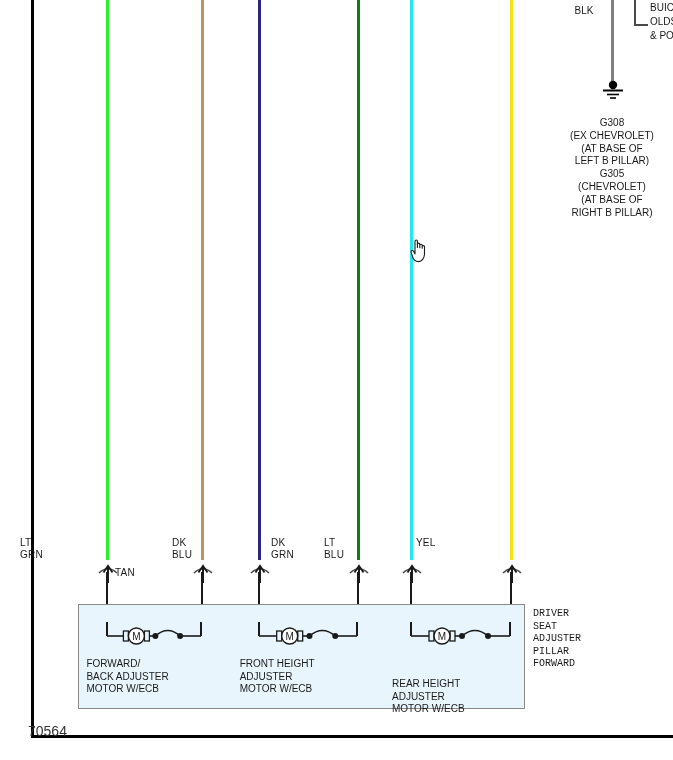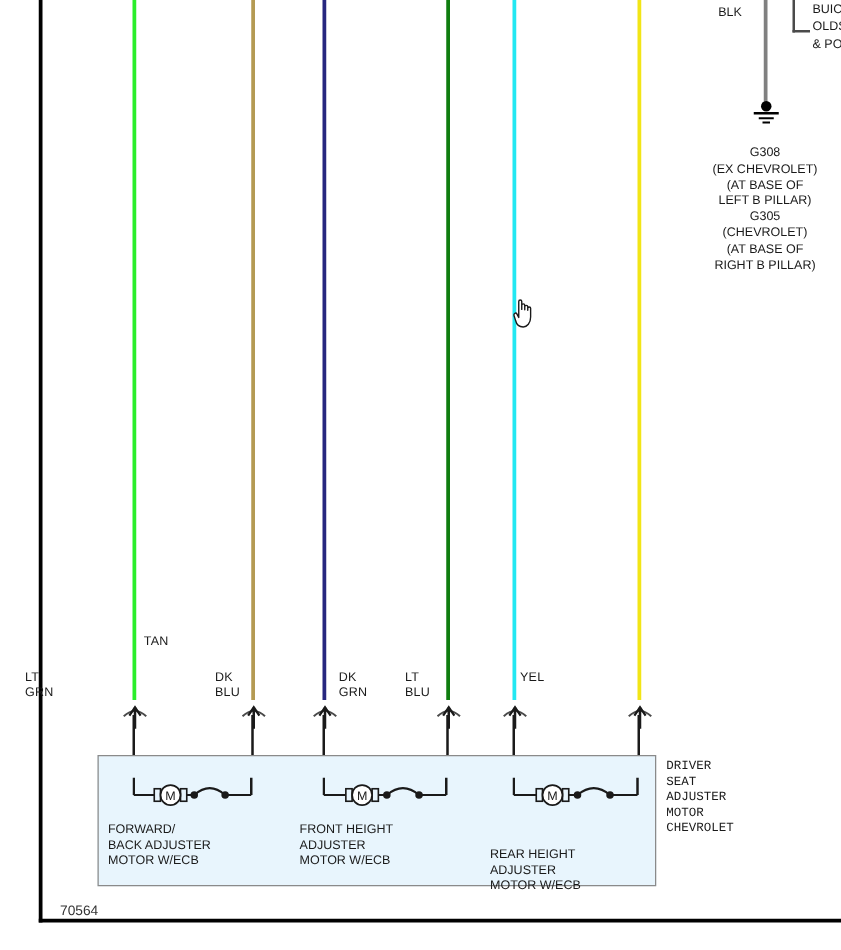--- a/index.html
+++ b/index.html
@@ -147,23 +147,23 @@
     position: absolute;
     left: 409px;
     top: 236px;
     width: 22px;
     height: 28px;
   }
 
   
   #figure-id {
     position: absolute;
-    left: 48px;
+    left: 28px;
     top: 723px;
-    font-size: 11px;
+    font-size: 14px;
     color: #333;
     text-align: center;
   }
 </style>
 </head>
 <body>
 
 <div id="page-frame"></div>
 
 <div id="wire-layer">
@@ -171,21 +171,21 @@
     <div class="wlabel" style="left: 20px; width: 80px; top: 537px;"><div>LT</div><div>GRN</div></div>
     <div class="connector" style="left: 97px; top: 562px;">
       <svg width="22" height="22" viewBox="0 0 22 22">
         <path d="M2 11 Q11 2.5 20 11" fill="none" stroke="#4a4a4a" stroke-width="1.6"></path>
         <line x1="11" y1="4" x2="11" y2="21" stroke="#1a1a1a" stroke-width="2"></line>
         <path d="M6.5 10.5 L11 3.8 L15.5 10.5" fill="none" stroke="#1a1a1a" stroke-width="1.8"></path>
       </svg>
     </div>
     <div class="lead" style="left: 106px; top: 572px; height: 64px;"></div>
     <div class="wire" style="left: 201px; top: -4px; height: 564px; background: rgb(180, 154, 83);"></div>
-    <div class="wlabel" style="left: 115px; width: 80px; top: 508px;"><div>TAN</div></div>
+    <div class="wlabel" style="left: 115px; width: 80px; top: 567px;"><div>TAN</div></div>
     <div class="connector" style="left: 192px; top: 562px;">
       <svg width="22" height="22" viewBox="0 0 22 22">
         <path d="M2 11 Q11 2.5 20 11" fill="none" stroke="#4a4a4a" stroke-width="1.6"></path>
         <line x1="11" y1="4" x2="11" y2="21" stroke="#1a1a1a" stroke-width="2"></line>
         <path d="M6.5 10.5 L11 3.8 L15.5 10.5" fill="none" stroke="#1a1a1a" stroke-width="1.8"></path>
       </svg>
     </div>
     <div class="lead" style="left: 201px; top: 572px; height: 64px;"></div>
     <div class="wire" style="left: 258px; top: -4px; height: 564px; background: rgb(39, 39, 127);"></div>
     <div class="wlabel" style="left: 172px; width: 80px; top: 537px;"><div>DK</div><div>BLU</div></div>
@@ -250,21 +250,21 @@
     <div>G305</div>
     <div>(CHEVROLET)</div>
     <div>(AT BASE OF</div>
     <div>RIGHT B PILLAR)</div>
   </div>
 
 <div id="brand-bracket"></div>
 <div id="brand-list"><div>BUICK</div><div>OLDS</div><div>&amp; PON</div></div>
 
 <div id="assembly-box"></div>
-<div id="assembly-label"><div>DRIVER</div><div>SEAT</div><div>ADJUSTER</div><div>MOTOR</div><div>CHEVROLET</div></div>
+<div id="assembly-label"><div>DRIVER</div><div>SEAT</div><div>ADJUSTER</div><div>PILLAR</div><div>FORWARD</div></div>
 <div id="motor-layer">
     <div class="motor-group" style="left: 106px; top: 622px; width: 99px; height: 30px;"><svg width="101" height="30" viewBox="0 0 101 30">
         <line x1="1" y1="0" x2="1" y2="14" stroke="#1a1a1a" stroke-width="2"></line>
         <line x1="1" y1="14" x2="17.400000000000002" y2="14" stroke="#1a1a1a" stroke-width="1.6"></line>
         <rect x="17.400000000000002" y="9" width="5" height="10" fill="none" stroke="#1a1a1a" stroke-width="1.3"></rect>
         <rect x="38.400000000000006" y="9" width="5" height="10" fill="none" stroke="#1a1a1a" stroke-width="1.3"></rect>
         <circle cx="30.400000000000002" cy="14" r="8" fill="#ffffff" stroke="#1a1a1a" stroke-width="1.4"></circle>
         <text x="30.400000000000002" y="18" text-anchor="middle" font-family="Liberation Sans, sans-serif" font-size="10" fill="#1a1a1a">M</text>
         <line x1="43.400000000000006" y1="14" x2="49.4" y2="14" stroke="#1a1a1a" stroke-width="1.6"></line>
         <circle cx="49.4" cy="14" r="3" fill="#1a1a1a"></circle>

